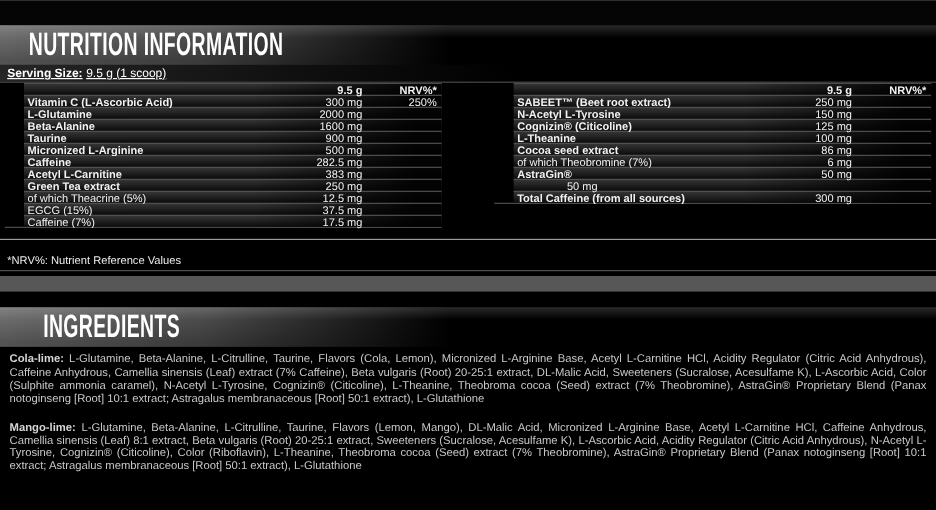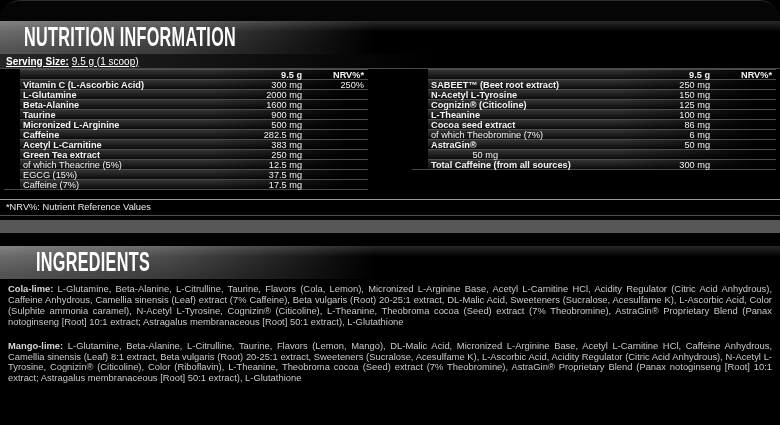--- a/index.html
+++ b/index.html
@@ -5,21 +5,20 @@
   * { margin:0; padding:0; box-sizing:border-box; }
   html,body { background:#000; }
   .page {
     position:relative;
     width:780px; height:425px;
     background:#000;
     border-top:1px solid #2e2e2e;
     font-family:"Liberation Sans", sans-serif;
     overflow:hidden;
     color:#fff;
-    border-radius:21px;
   }
   .top-strip { height:20px; background:#050505; }
 
   
   .bar {
     height:33px;
     display:flex; align-items:center;
     padding-left:24px;
     background:
       linear-gradient(to bottom, rgba(255,255,255,.16), rgba(255,255,255,0) 32%, rgba(0,0,0,.22) 88%),
@@ -74,21 +73,21 @@
   .nlabel { flex:1; font-weight:bold; padding-left:3px; overflow:hidden; }
   .nrow.sub .nlabel { font-weight:normal; }
   .namount { width:70px; text-align:right; font-weight:normal; }
   .nnrv { width:66px; text-align:right; padding-right:4px; font-weight:normal; }
   .nheader .namount, .nheader .nnrv { font-weight:bold; }
 
   .footnote {
     margin-top:9px;
     border-top:1px solid #9a9a9a;
     border-bottom:1px solid #4f4f4f;
-    padding:2px 0 3px 6px;
+    padding:12px 0 3px 6px;
     font-size:9.3px;
     color:#ececec;
   }
 
   .divider { margin-top:4px; height:13px; background:#575757; }
 
   .bar2 { margin-top:13px;padding-left:36px; }
 
   .ingredients { padding:5px 8px 0 8px; }
   .ing-para {

